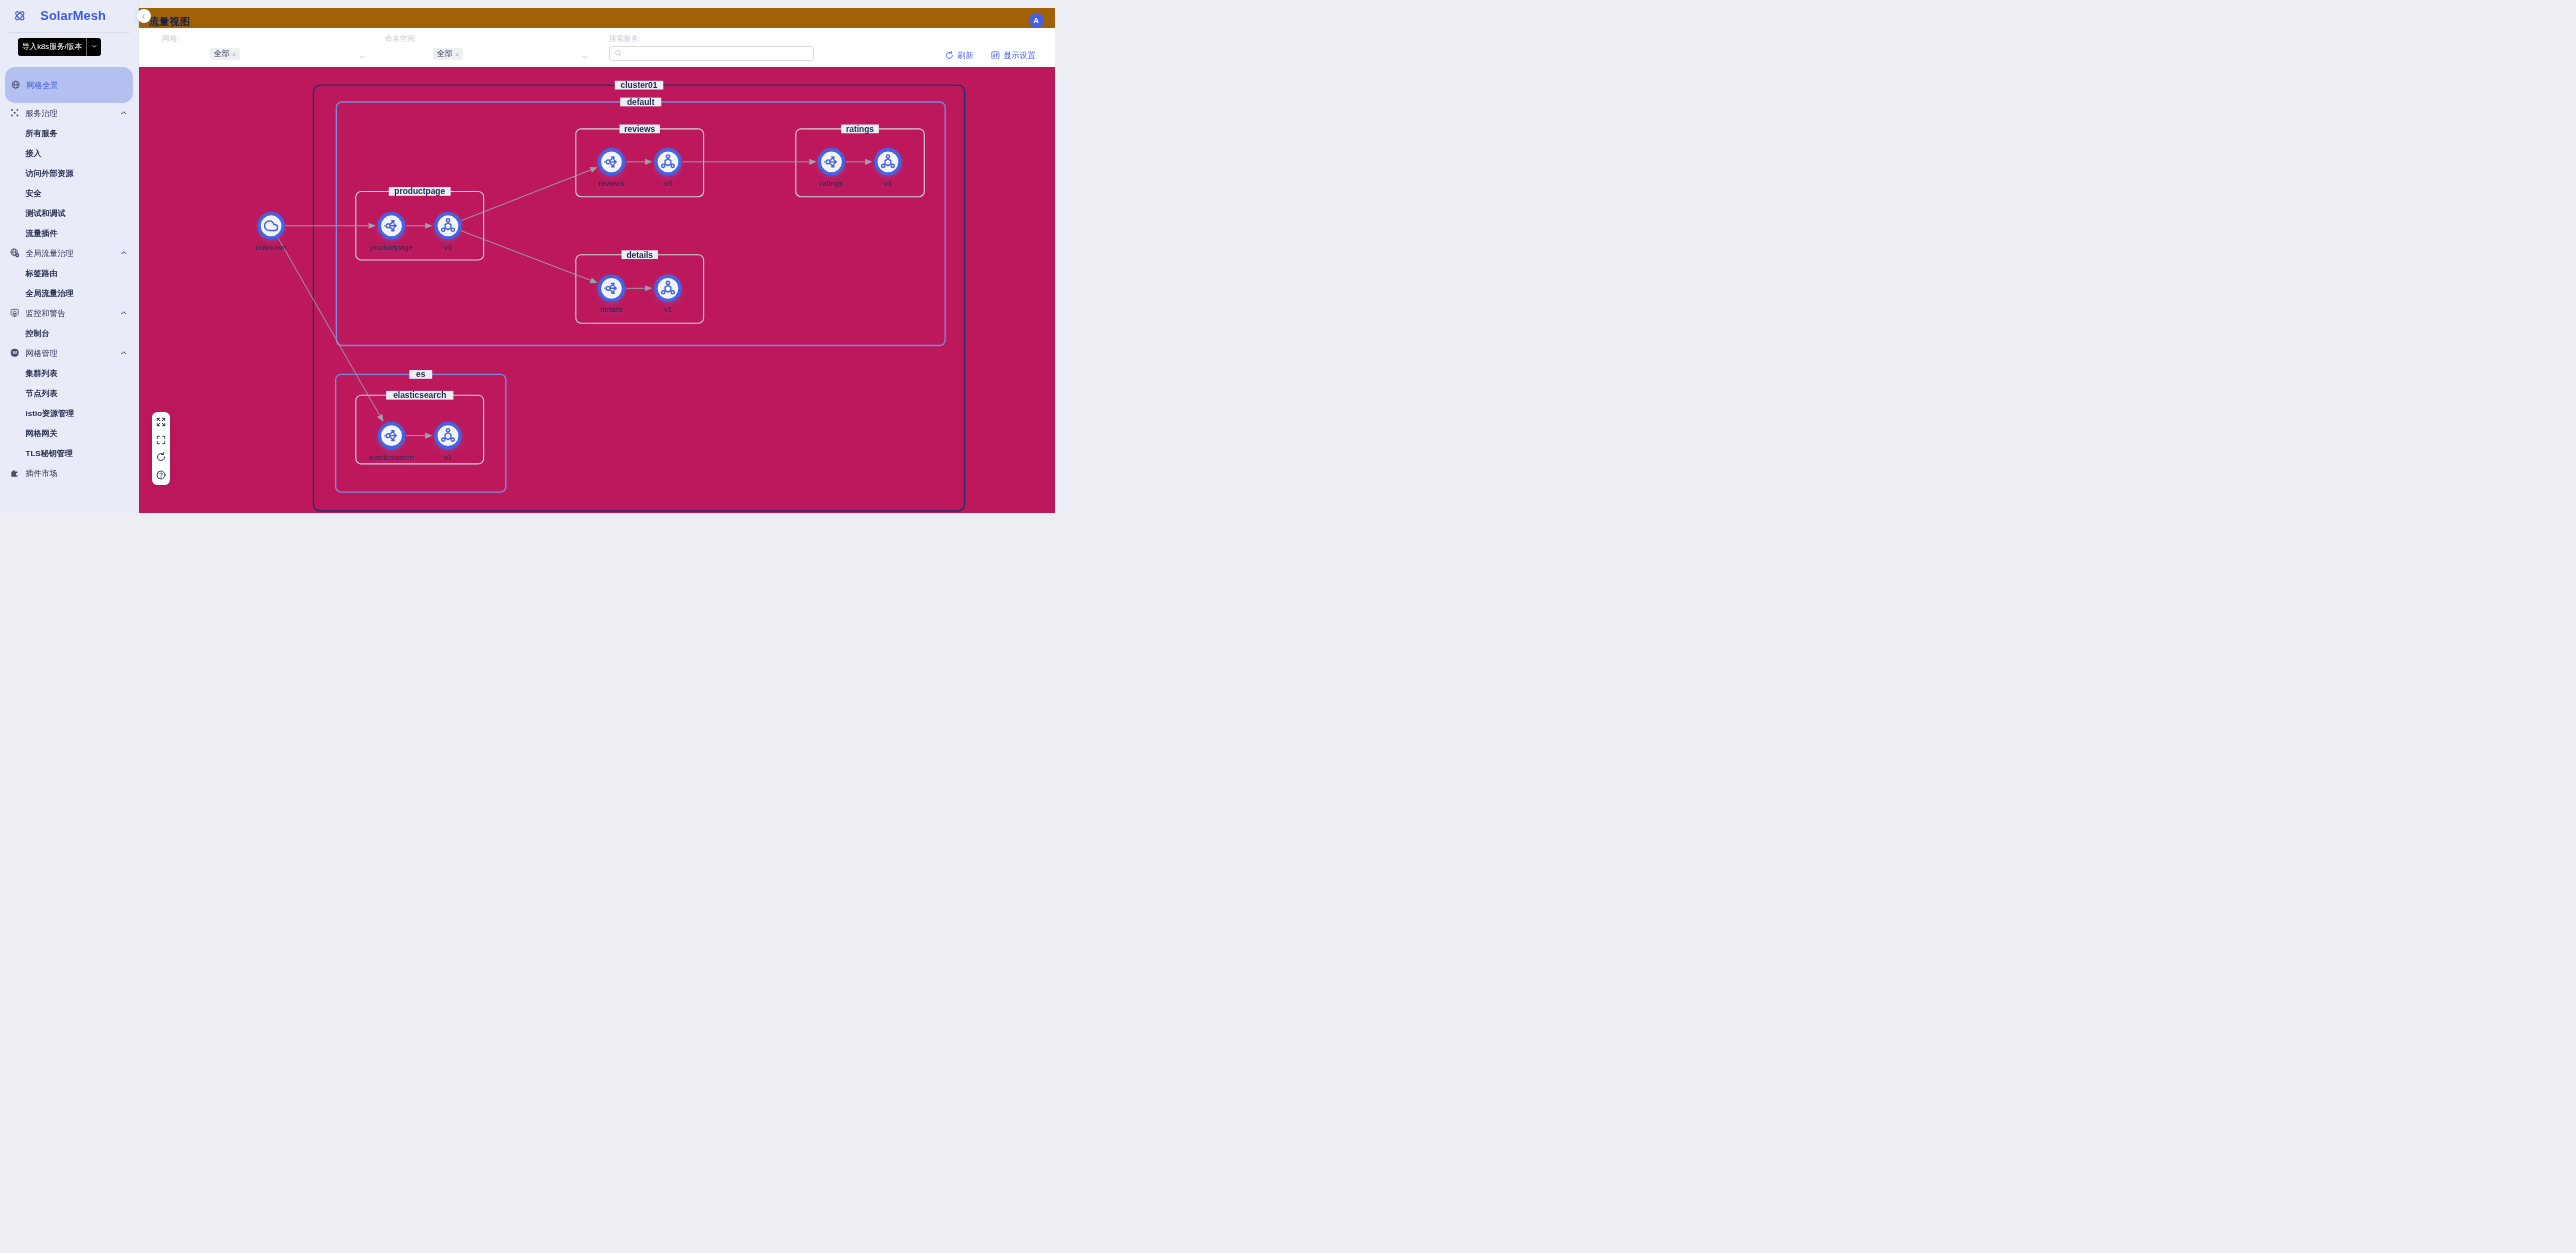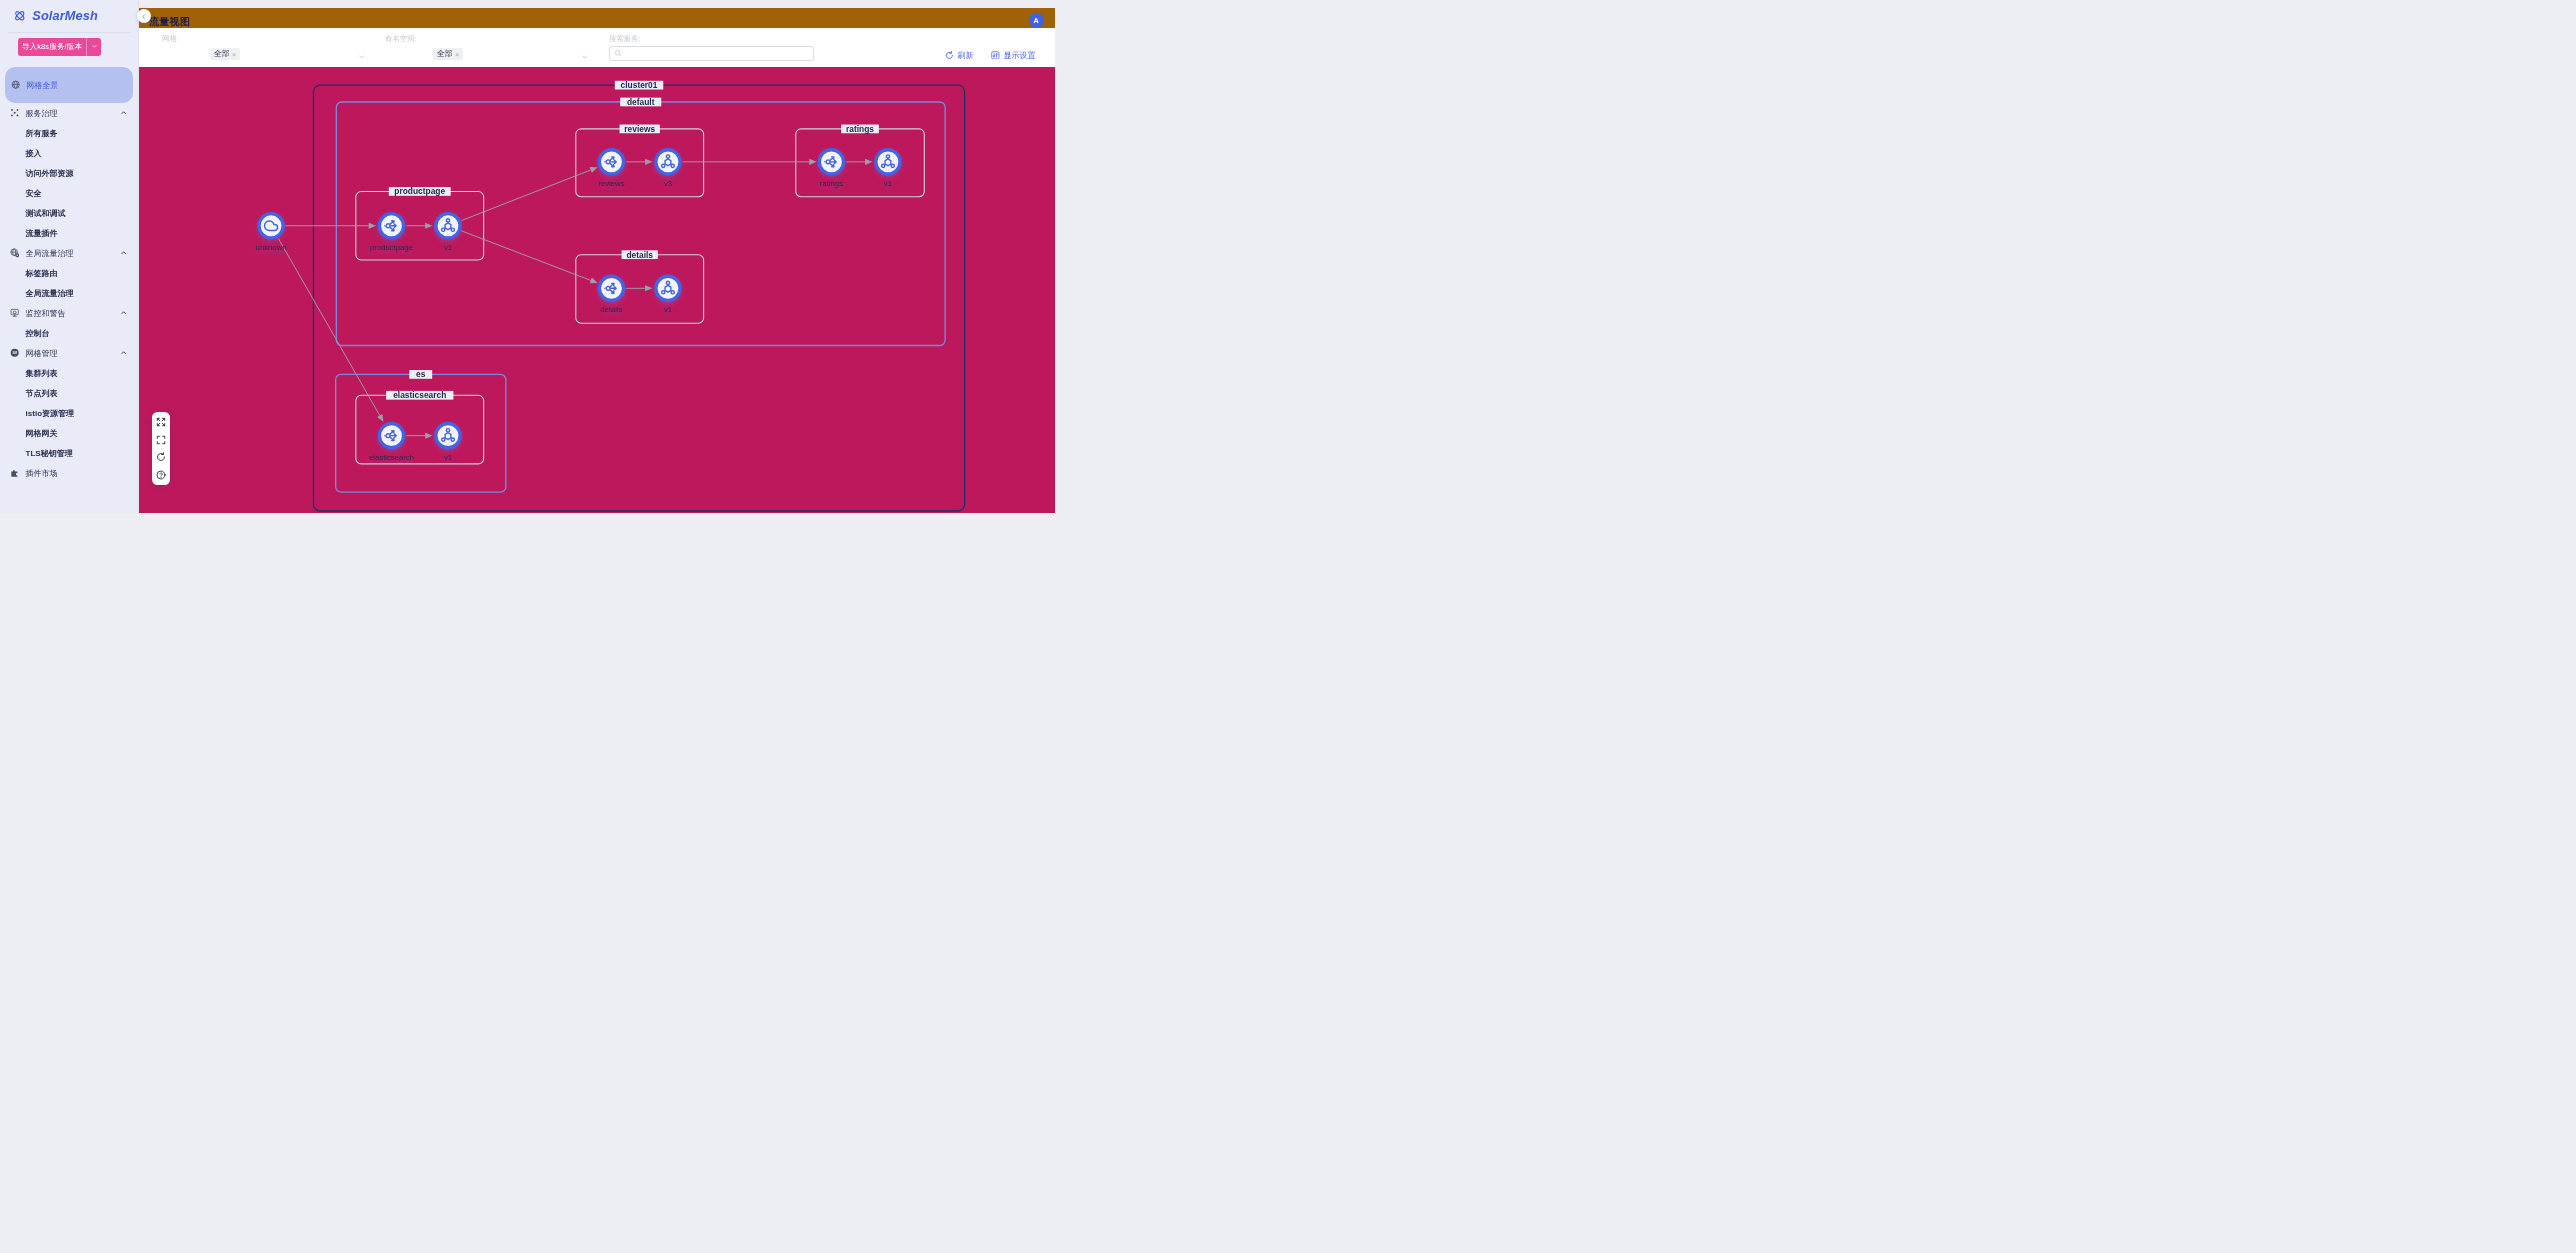--- a/index.html
+++ b/index.html
@@ -5,25 +5,25 @@
   html,body { margin:0; padding:0; background:#eceef3; }
   * { box-sizing:border-box; }
   .app {
     position:relative; width:1055px; height:513px; overflow:hidden;
     font-family:"Liberation Sans","DejaVu Sans",sans-serif;
     background:#eceef3;
   }
   
   .sidebar { position:absolute; left:0; top:0; width:139px; height:513px;
     background:#e9ecf8; border-right:0.7px solid #e0e3ef; z-index:5; }
-  .logo { position:absolute; left:12.8px; top:8px; display:flex; align-items:center; gap:6px;font-style:italic; }
+  .logo { position:absolute; left:12.8px; top:8px; display:flex; align-items:center; gap:14px; }
   .logo-text { font-size:12.8px; font-weight:700; color:#3d5be0; letter-spacing:0.1px; }
   .sb-divider { position:absolute; left:8px; right:8px; top:32px; height:0.7px; background:#dadeec; }
   .import-btn { position:absolute; left:18px; top:38px; width:83px; height:17.5px;
-    background:#ec4899; border-radius:2.7px; color:#fff; font-size:7.7px;
+    background:#000000; border-radius:2.7px; color:#fff; font-size:7.7px;
     display:flex; align-items:center; cursor:pointer; }
   .import-main { flex:1; text-align:center; white-space:nowrap; }
   .import-chev { width:15px; height:100%; border-left:0.7px solid rgba(255,255,255,.4);
     display:flex; align-items:center; justify-content:center; }
   .menu { position:absolute; top:67px; left:0; right:0; }
   .mi { height:20px; display:flex; align-items:center; padding:0 10.8px 0 10px;
     font-size:8px; color:#2a3052; cursor:pointer; }
   .mi .lab { margin-left:6px; white-space:nowrap; }
   .mi.sub { padding-left:25.6px; }
   .mi.sub .lab { margin-left:0;font-weight:bold; }

